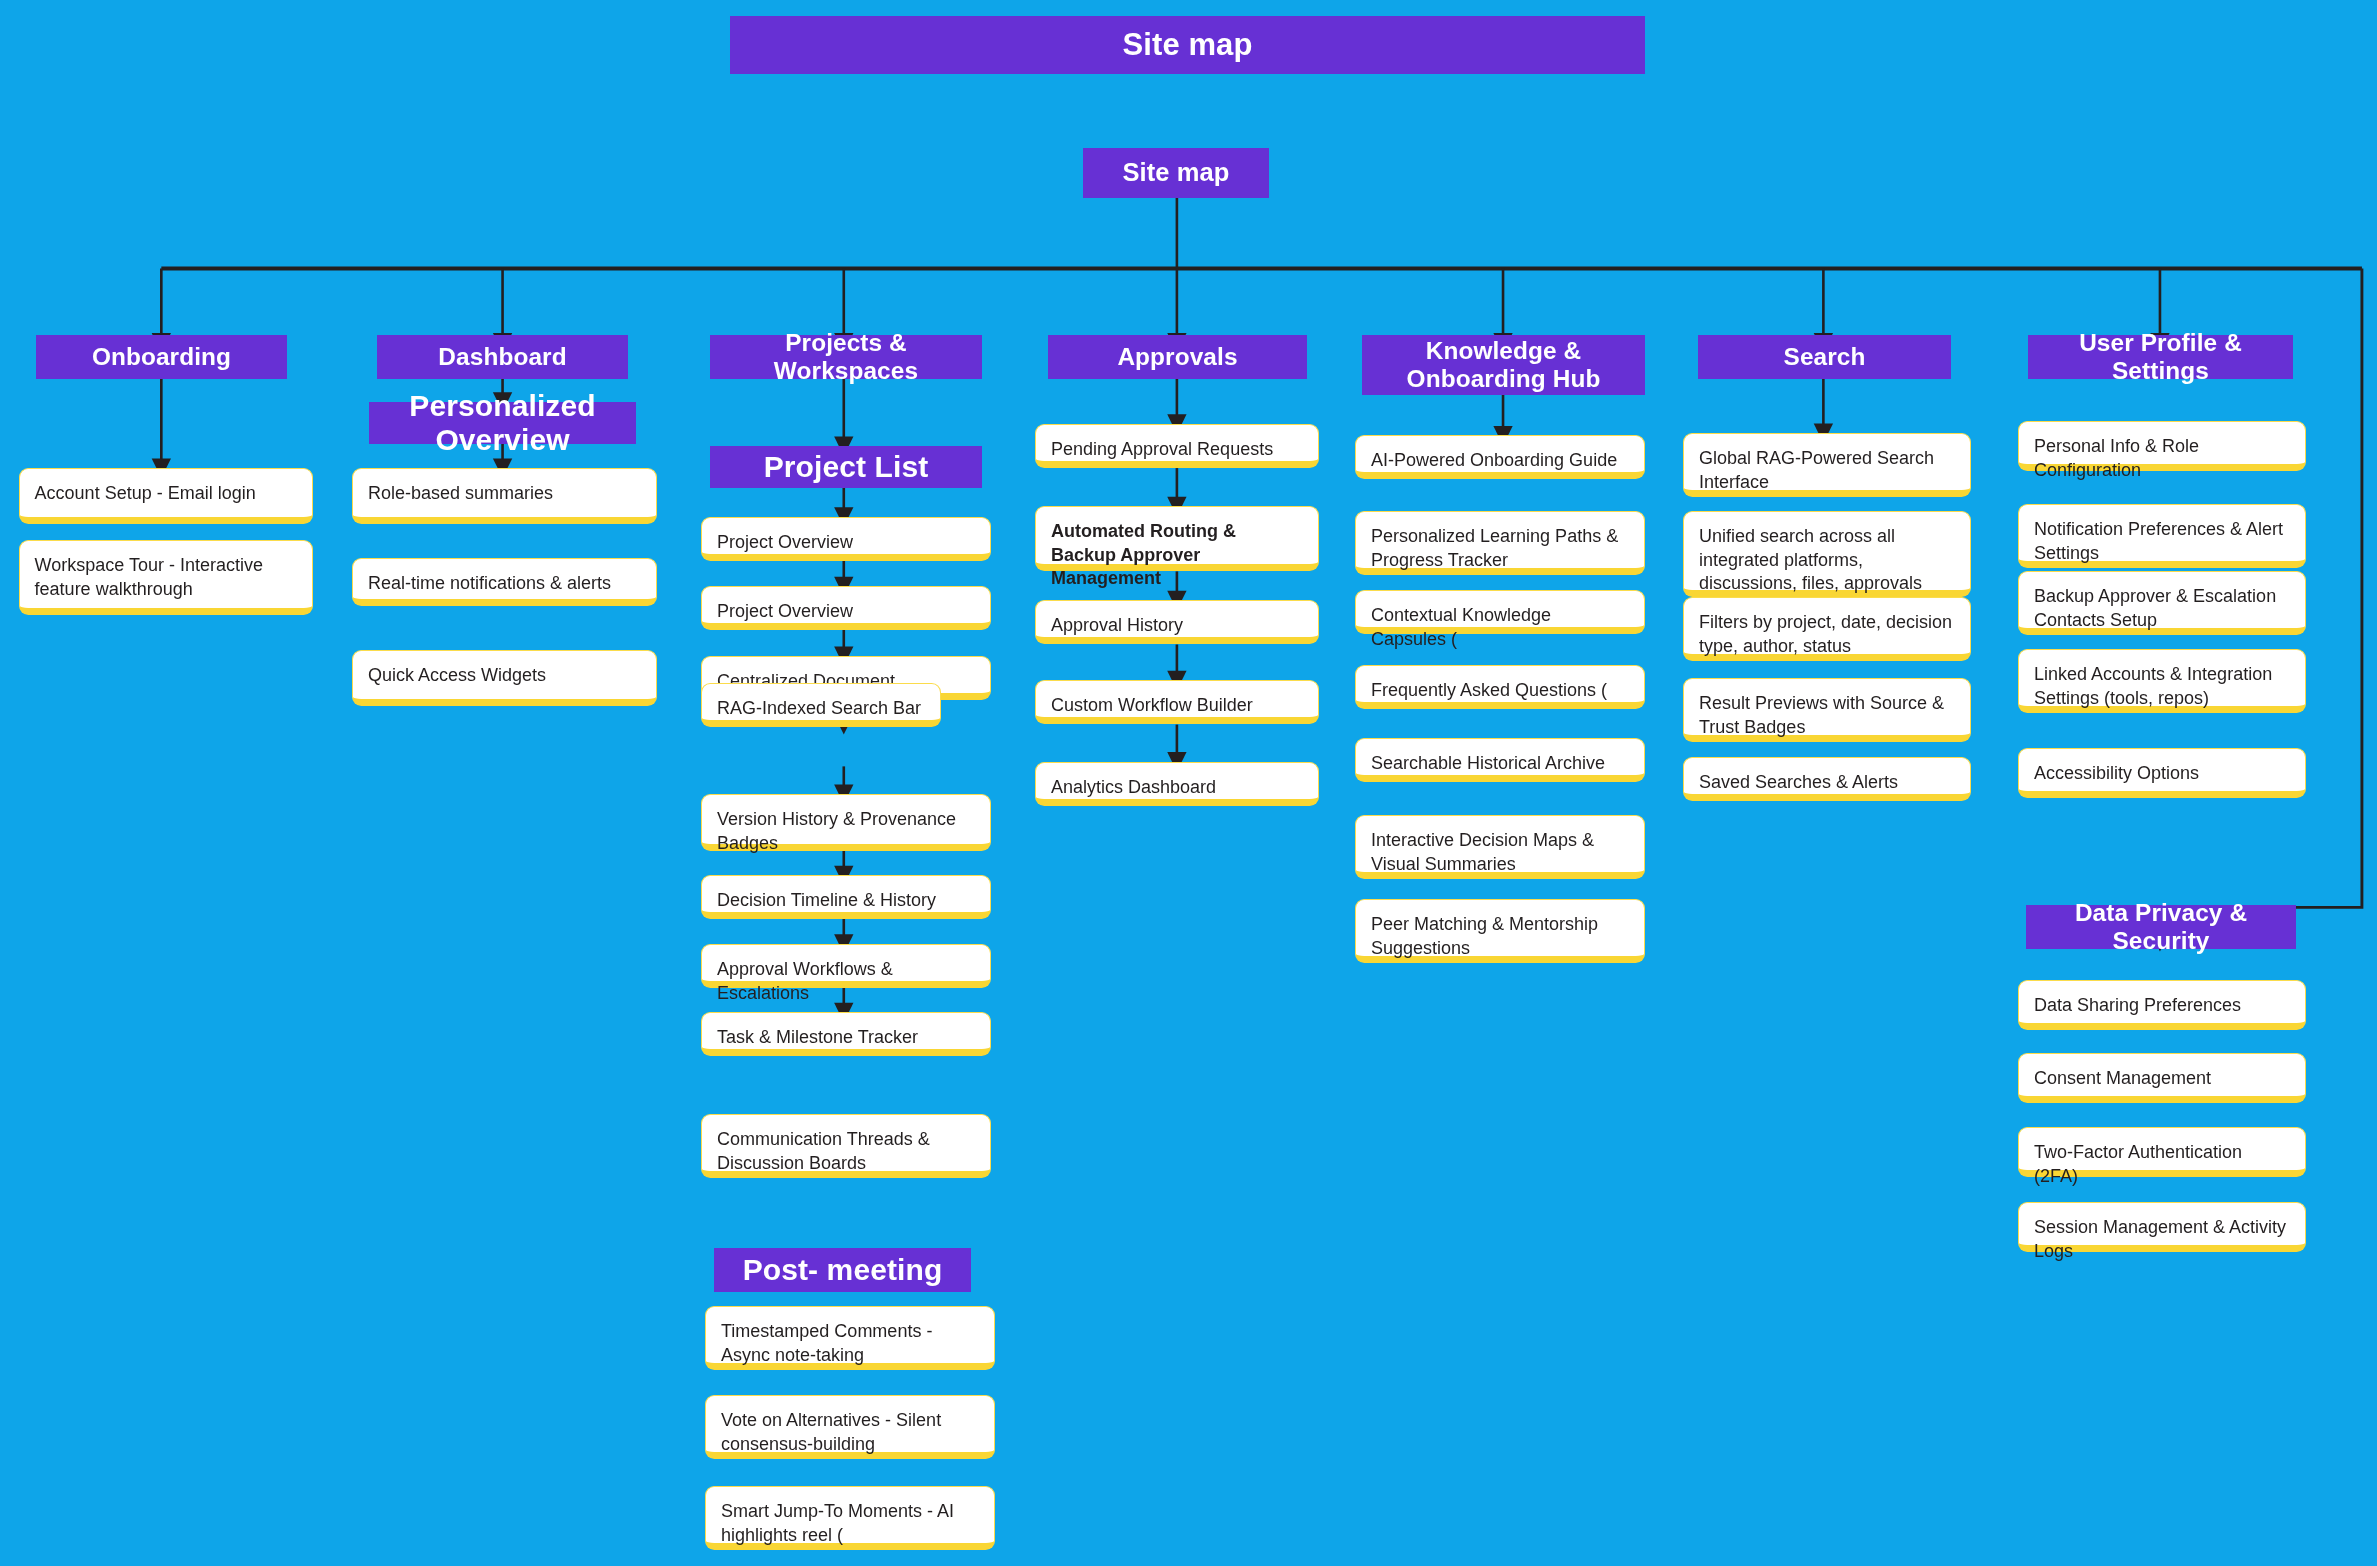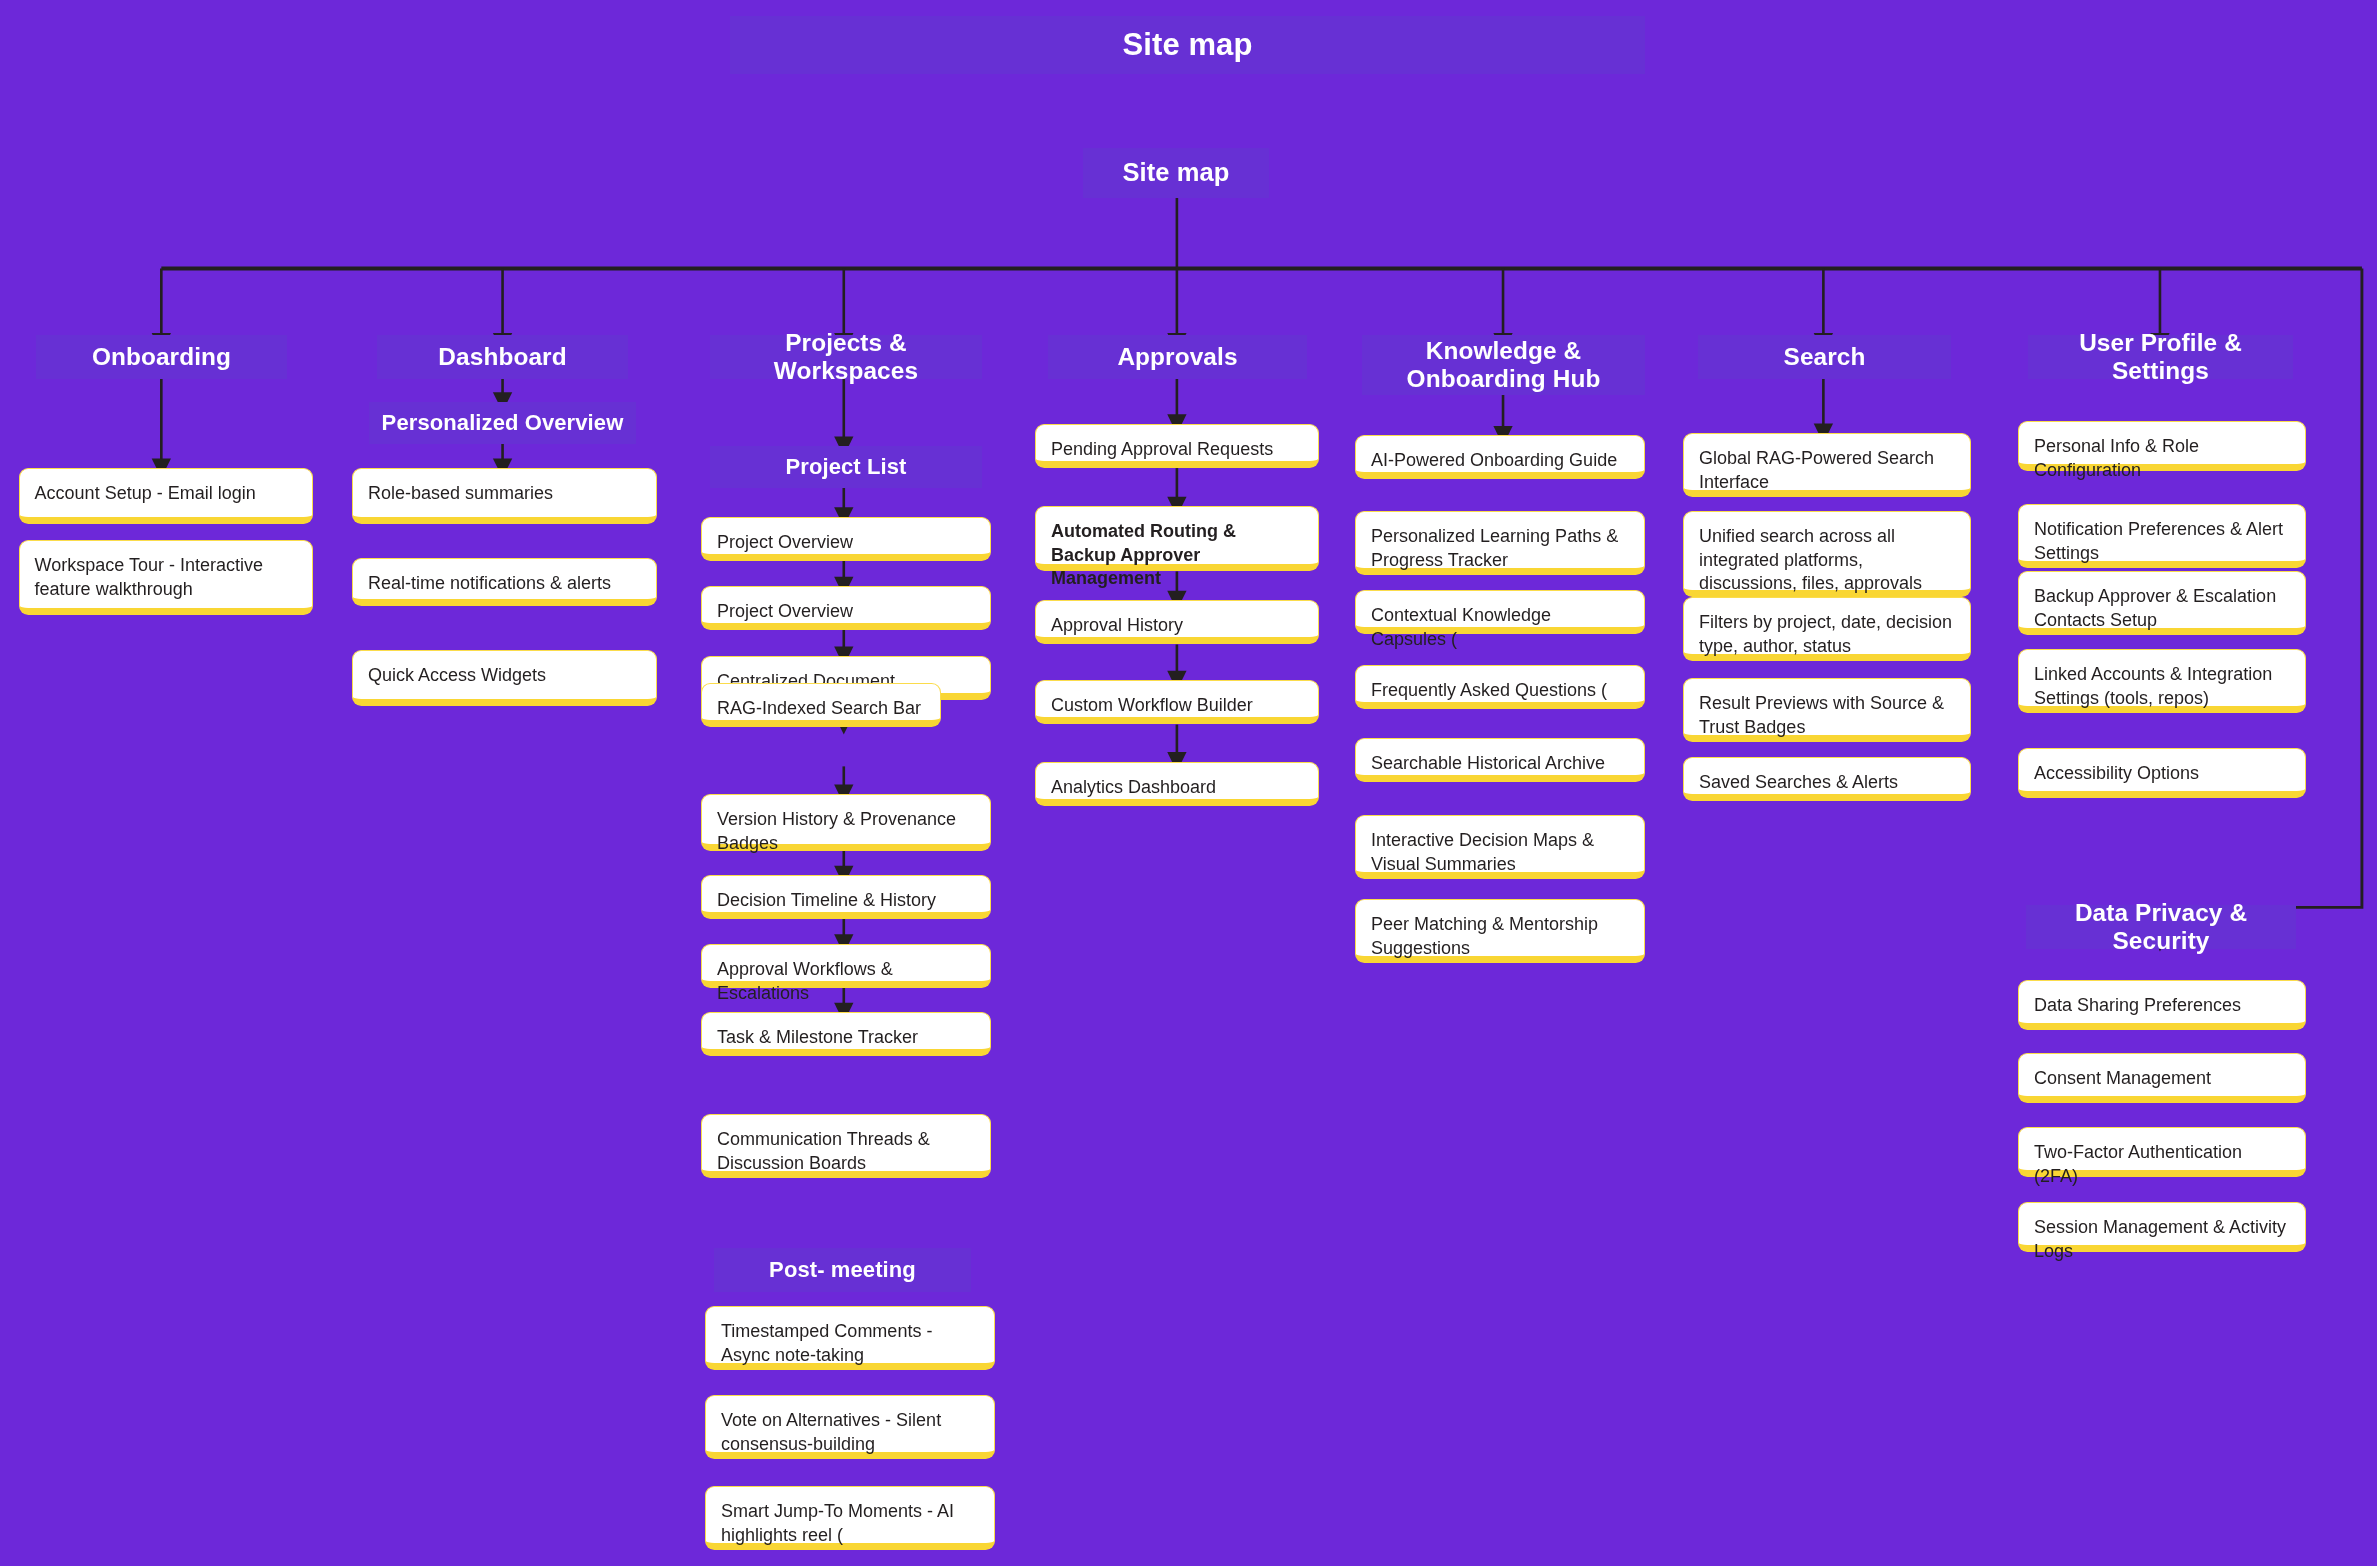--- a/index.html
+++ b/index.html
@@ -7,21 +7,21 @@
     width: 2377px;
     height: 1567px;
     background: #ffffff;
     font-family: "Liberation Sans", sans-serif;
     overflow: hidden;
   }
   #canvas {
     position: relative;
     width: 2377px;
     height: 1567px;
-    background: #6d28d9;
+    background: #0ea5e9;
   }
 
   
   #edges {
     position: absolute;
     left: 0; top: 0;
     width: 2377px; height: 1567px;
     pointer-events: none;
   }
 
@@ -34,21 +34,21 @@
     display: flex;
     align-items: center;
     justify-content: center;
     text-align: center;
     line-height: 1.15;
     letter-spacing: 0.1px;
   }
   .pnode.title     { font-size: 31px; }
   .pnode.root      { font-size: 25.5px; }
   .pnode.lvl1      { font-size: 24.4px; }
-  .pnode.lvl2      { font-size: 22px; }
+  .pnode.lvl2      { font-size: 30px; }
 
   
   .leaf {
     position: absolute;
     background: #ffffff;
     border: 1.7px solid #fbdc4b;
     border-bottom: 7.5px solid #f9d634;
     border-radius: 9.3px;
     color: #231f20;
     font-size: 18px;

